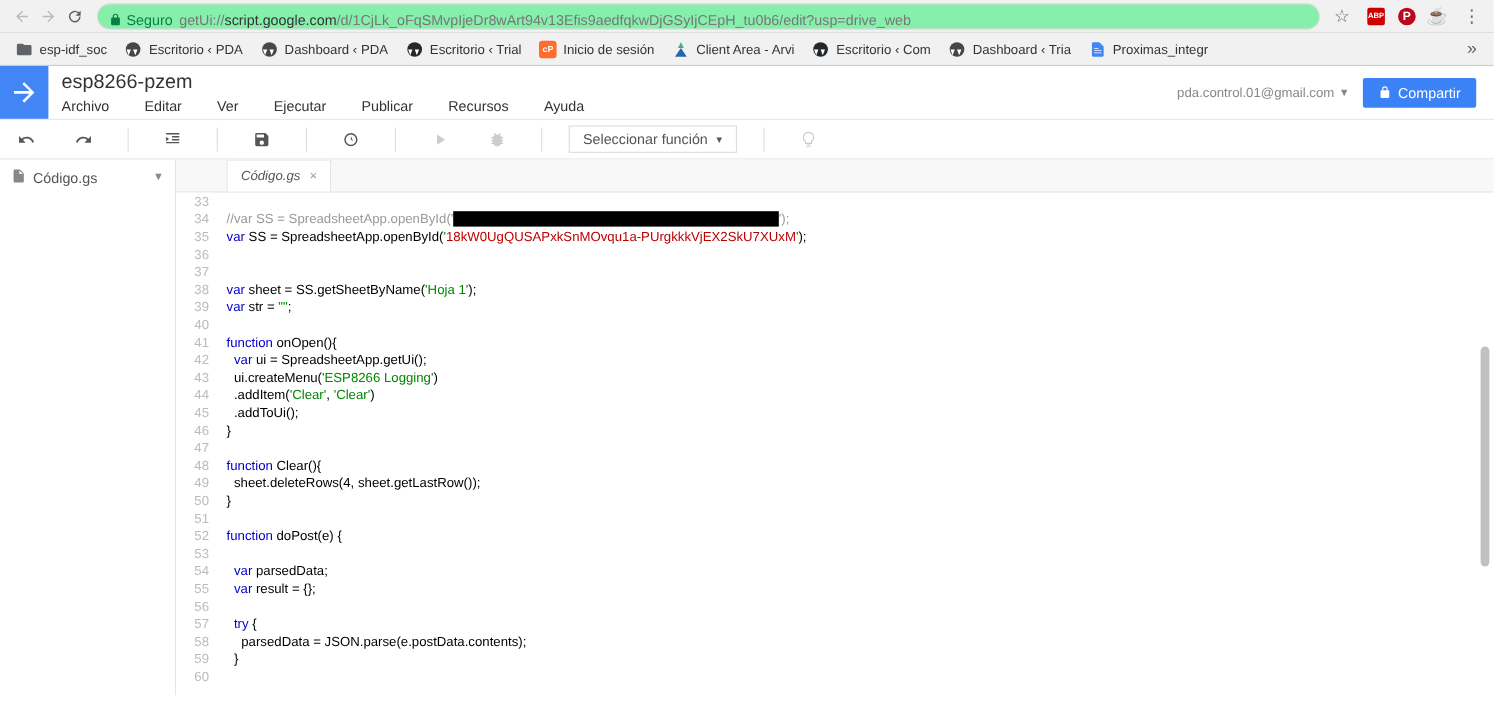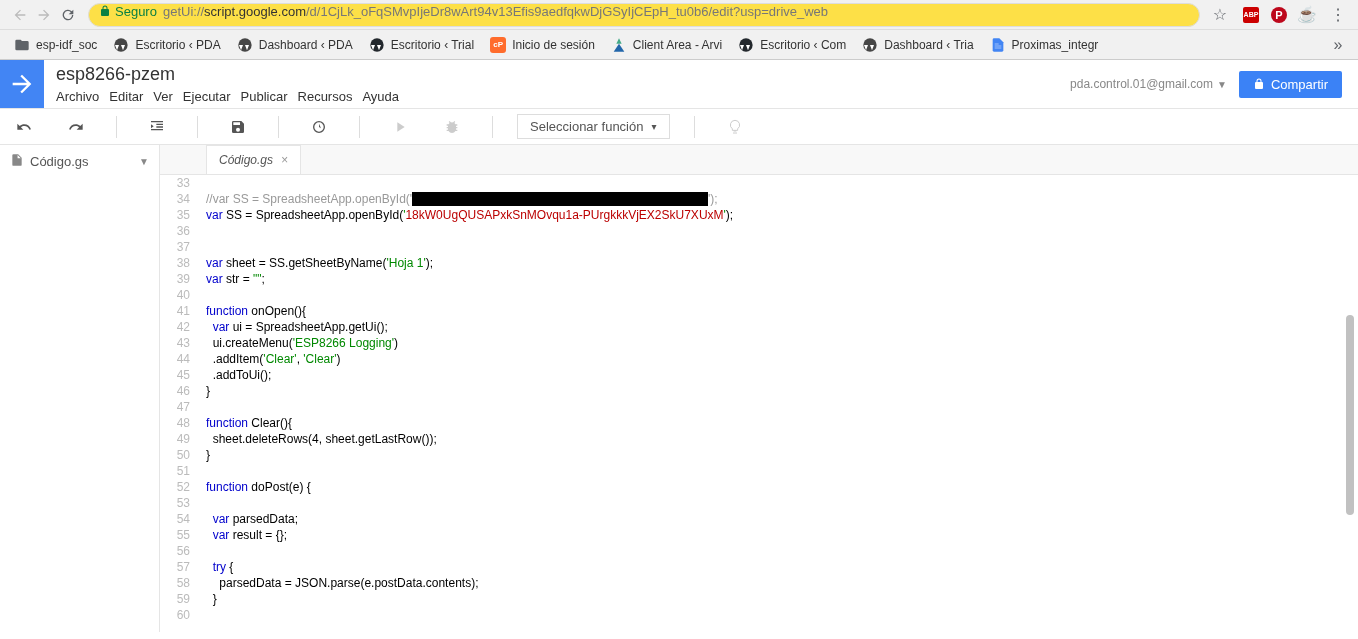--- a/index.html
+++ b/index.html
@@ -2,39 +2,39 @@
 <html><head>
 <meta charset="utf-8">
 <style>
 * { margin: 0; padding: 0; box-sizing: border-box; font-family: Arial, sans-serif; }
 body { width: 1358px; height: 639px; overflow: hidden; background: #fff; }
 
 
 .browser-bar { height: 30px; background: #f1f1f1; display: flex; align-items: center; padding: 0 8px; border-bottom: 1px solid #ddd; }
 .nav-btn { width: 24px; height: 24px; display: flex; align-items: center; justify-content: center; color: #5f6368; cursor: pointer; }
 .nav-btn.disabled { color: #bbb; }
-.url-bar { flex: 1; display: flex; align-items: flex-start; background: #fde047; border: 1px solid #ddd; border-radius: 14px; height: 24px; margin: 0 8px; padding: 0 10px; font-size: 13px; }
+.url-bar { flex: 1; display: flex; align-items: flex-end; background: #86efac; border: 1px solid #ddd; border-radius: 14px; height: 24px; margin: 0 8px; padding: 0 10px; font-size: 13px; }
 .secure { color: #0b8043; display: flex; align-items: center; gap: 4px; }
 .url-text { color: #777; margin-left: 6px; overflow: hidden; white-space: nowrap; text-overflow: ellipsis; }
 .url-domain { color: #333; }
 .ext-icons { display: flex; align-items: center; gap: 10px; }
 .ext-icon { width: 18px; height: 18px; display: flex; align-items: center; justify-content: center; }
 
 
 .bookmark-bar { height: 30px; background: #f1f1f1; display: flex; align-items: center; padding: 0 8px; border-bottom: 1px solid #ccc; gap: 4px; }
 .bookmark { display: flex; align-items: center; gap: 6px; padding: 4px 6px; font-size: 12px; color: #333; cursor: pointer; white-space: nowrap; }
 .bookmark-icon { width: 16px; height: 16px; display: flex; align-items: center; justify-content: center; }
 
 
 .app-header { display: flex; border-bottom: 1px solid #e5e5e5; }
 .app-logo { width: 44px; background: #4285f4; display: flex; align-items: center; justify-content: center; }
 .app-logo svg { width: 28px; height: 28px; }
 .app-title-area { flex: 1; padding: 4px 12px; }
 .app-title { font-size: 18px; color: #333; margin-bottom: 4px; }
-.app-menus { display: flex; gap: 10px; font-size: 13px; color: #333; }
+.app-menus { display: flex; gap: 32px; font-size: 13px; color: #333; }
 .app-menu-item { cursor: pointer; }
 .app-right { display: flex; align-items: center; gap: 12px; padding-right: 16px; }
 .user-email { font-size: 12px; color: #888; }
 .share-btn { background: #3b82f6; color: #fff; border: none; padding: 6px 14px; font-size: 13px; border-radius: 2px; cursor: pointer; display: flex; align-items: center; gap: 6px; }
 
 
 .toolbar { height: 36px; background: #fff; border-bottom: 1px solid #e5e5e5; display: flex; align-items: center; padding: 0 8px; gap: 20px; }
 .tool-btn { width: 32px; height: 28px; display: flex; align-items: center; justify-content: center; cursor: pointer; color: #555; }
 .tool-sep { width: 1px; height: 22px; background: #ddd; margin: 0 4px; }
 .func-select { border: 1px solid #ddd; padding: 4px 12px; font-size: 13px; color: #555; cursor: pointer; display: flex; align-items: center; gap: 8px; }

